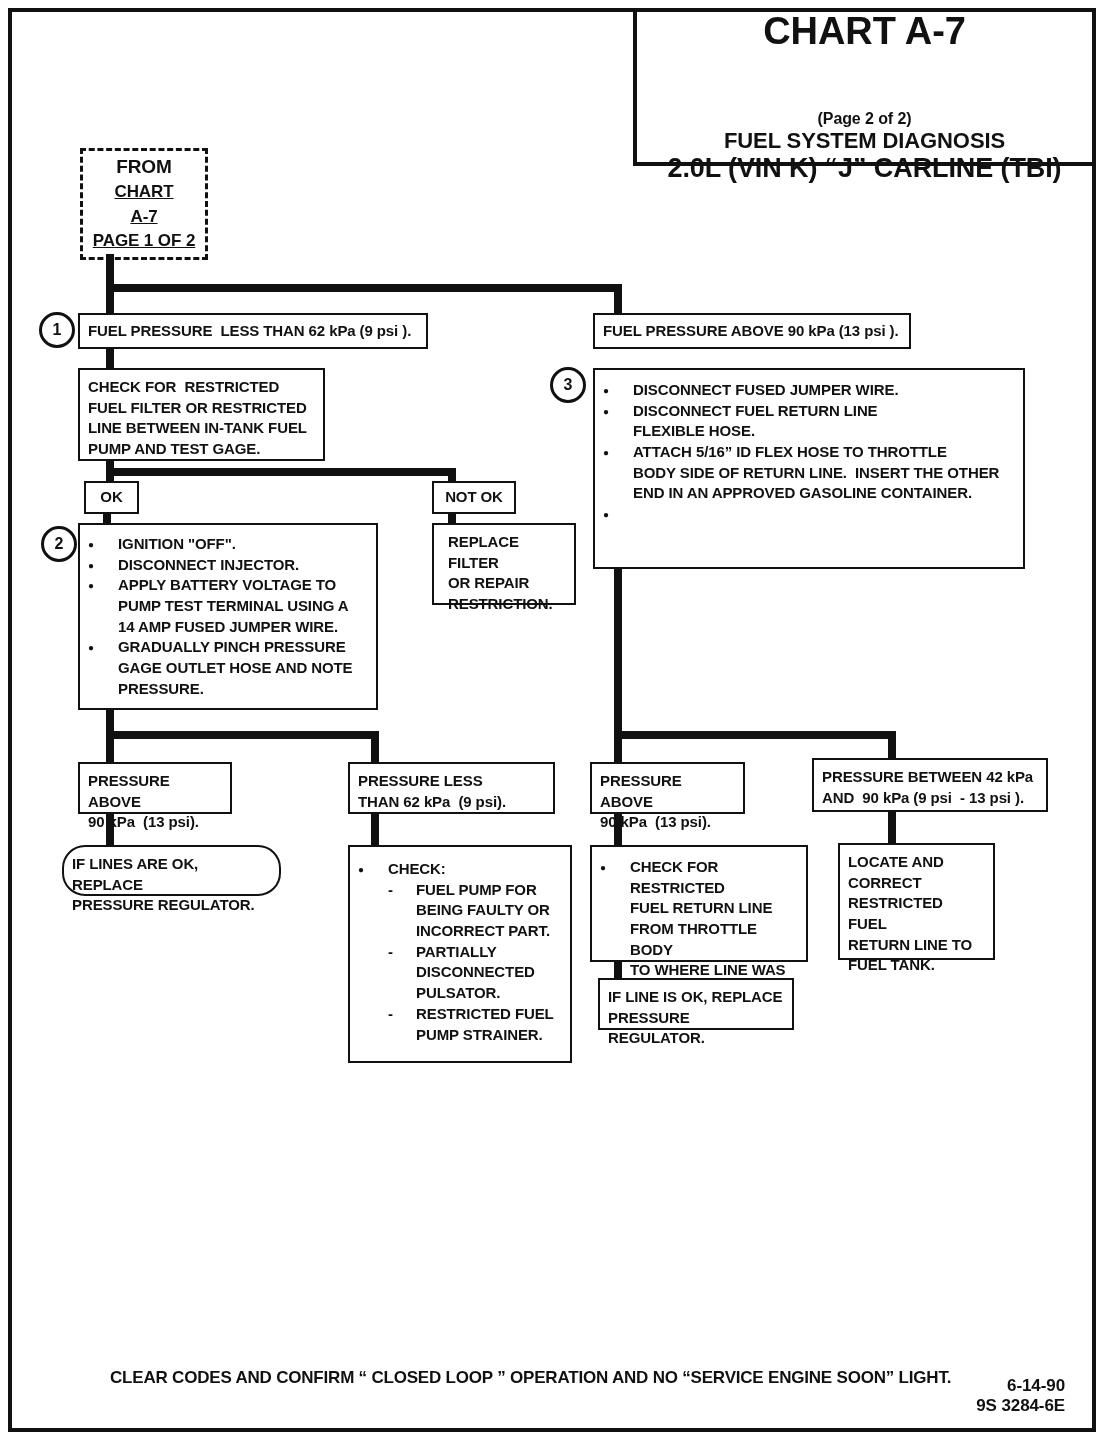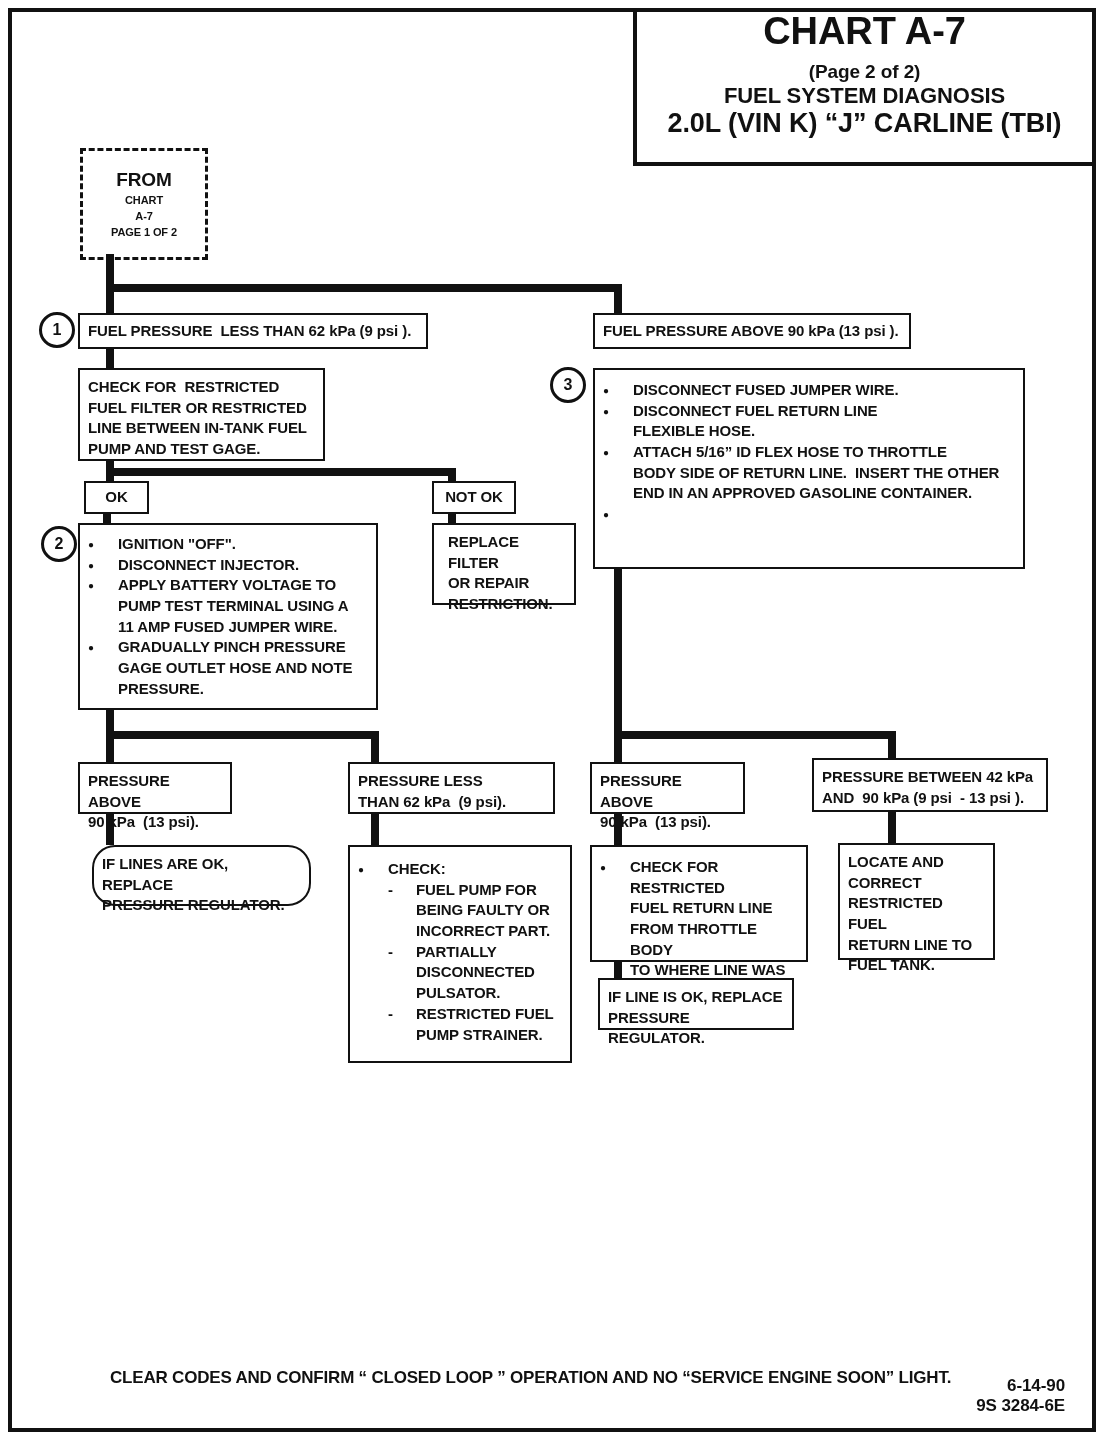--- a/index.html
+++ b/index.html
@@ -8,30 +8,30 @@
     font-family:"Liberation Sans", sans-serif;font-weight:700;color:#111;
     overflow:hidden;letter-spacing:-0.1px;
   }
   .frame{position:absolute;left:8px;top:8px;width:1080px;height:1416px;border:4px solid #111;}
   .titlebox{
     position:absolute;left:633px;top:8px;width:455px;height:150px;
     border:4px solid #111;background:#fff;display:flex;flex-direction:column;
     align-items:center;justify-content:flex-start;text-align:center;
   }
   .titlebox .t1{font-size:38px;line-height:1.0;margin-bottom:12px;}
-  .titlebox .t2{font-size:19px;line-height:1.1;}
+  .titlebox .t2{font-size:16px;line-height:1.1;margin-top:48px;}
   .titlebox .t3{font-size:22px;line-height:1.15;}
   .titlebox .t4{font-size:27px;line-height:1.15;}
   .frombox{
     position:absolute;left:80px;top:148px;width:122px;height:106px;
     border:3px dashed #111;background:#fff;display:flex;flex-direction:column;
     align-items:center;justify-content:center;text-align:center;
   }
   .frombox .f1{font-size:19px;line-height:1.35;}
-  .frombox .f2{font-size:11px;line-height:1.45;}
+  .frombox .f2{font-size:17px;line-height:1.45;text-decoration:underline;}
   .conn{position:absolute;background:#111;}
   .nodebox{
     position:absolute;border:2px solid #111;background:#fff;
     font-size:15px;line-height:1.38;padding:7px 8px;box-sizing:border-box;
   }
   .btext{white-space:pre-wrap;}
   .vcenter{display:flex;align-items:center;}
   .hcenter{display:flex;align-items:center;justify-content:center;}
   .li{display:flex;align-items:flex-start;}
   .marker{flex:none;width:30px;font-size:10px;padding-top:4px;}
@@ -104,42 +104,42 @@
     <span class="btext">FUEL PRESSURE  LESS THAN 62 kPa (9 psi ).</span>
   </div>
 
   <div class="nodebox" style="left:78px;top:368px;width:247px;height:93px;">
     <span class="btext">CHECK FOR  RESTRICTED
 FUEL FILTER OR RESTRICTED
 LINE BETWEEN IN-TANK FUEL
 PUMP AND TEST GAGE.</span>
   </div>
 
-  <div class="nodebox hcenter" style="left:84px;top:481px;width:65px;height:33px;padding:0;">
+  <div class="nodebox hcenter" style="left:84px;top:481px;width:55px;height:33px;padding:0;">
     <span>OK</span>
   </div>
 
   <div class="nodebox hcenter" style="left:432px;top:481px;width:84px;height:33px;padding:0;">
     <span>NOT OK</span>
   </div>
 
   <div class="nodebox" style="left:78px;top:523px;width:300px;height:187px;padding-top:9px;">
     <div class="li">
       <span class="marker">●</span>
       <span class="btext">IGNITION "OFF".</span>
     </div>
     <div class="li">
       <span class="marker">●</span>
       <span class="btext">DISCONNECT INJECTOR.</span>
     </div>
     <div class="li">
       <span class="marker">●</span>
       <span class="btext">APPLY BATTERY VOLTAGE TO
 PUMP TEST TERMINAL USING A
-11 AMP FUSED JUMPER WIRE.</span>
+14 AMP FUSED JUMPER WIRE.</span>
     </div>
     <div class="li">
       <span class="marker">●</span>
       <span class="btext">GRADUALLY PINCH PRESSURE
 GAGE OUTLET HOSE AND NOTE
 PRESSURE.</span>
     </div>
   </div>
 
   <div class="nodebox" style="left:432px;top:523px;width:144px;height:82px;padding-left:14px;">
@@ -183,21 +183,21 @@
   </div>
   <div class="nodebox" style="left:590px;top:762px;width:155px;height:52px;">
     <span class="btext">PRESSURE ABOVE
 90 kPa  (13 psi).</span>
   </div>
   <div class="nodebox" style="left:812px;top:758px;width:236px;height:54px;">
     <span class="btext">PRESSURE BETWEEN 42 kPa
 AND  90 kPa (9 psi  - 13 psi ).</span>
   </div>
 
-  <div class="nodebox" style="left:92px;top:845px;width:219px;height:61px;border-radius:23px;">
+  <div class="nodebox" style="left:62px;top:845px;width:219px;height:51px;border-radius:23px;">
     <span class="btext">IF LINES ARE OK, REPLACE
 PRESSURE REGULATOR.</span>
   </div>
 
   <div class="nodebox" style="left:348px;top:845px;width:224px;height:218px;padding-top:12px;">
     <div class="li">
       <span class="marker">●</span>
       <div>
         <div>CHECK:</div>
         <div class="li sublist">

